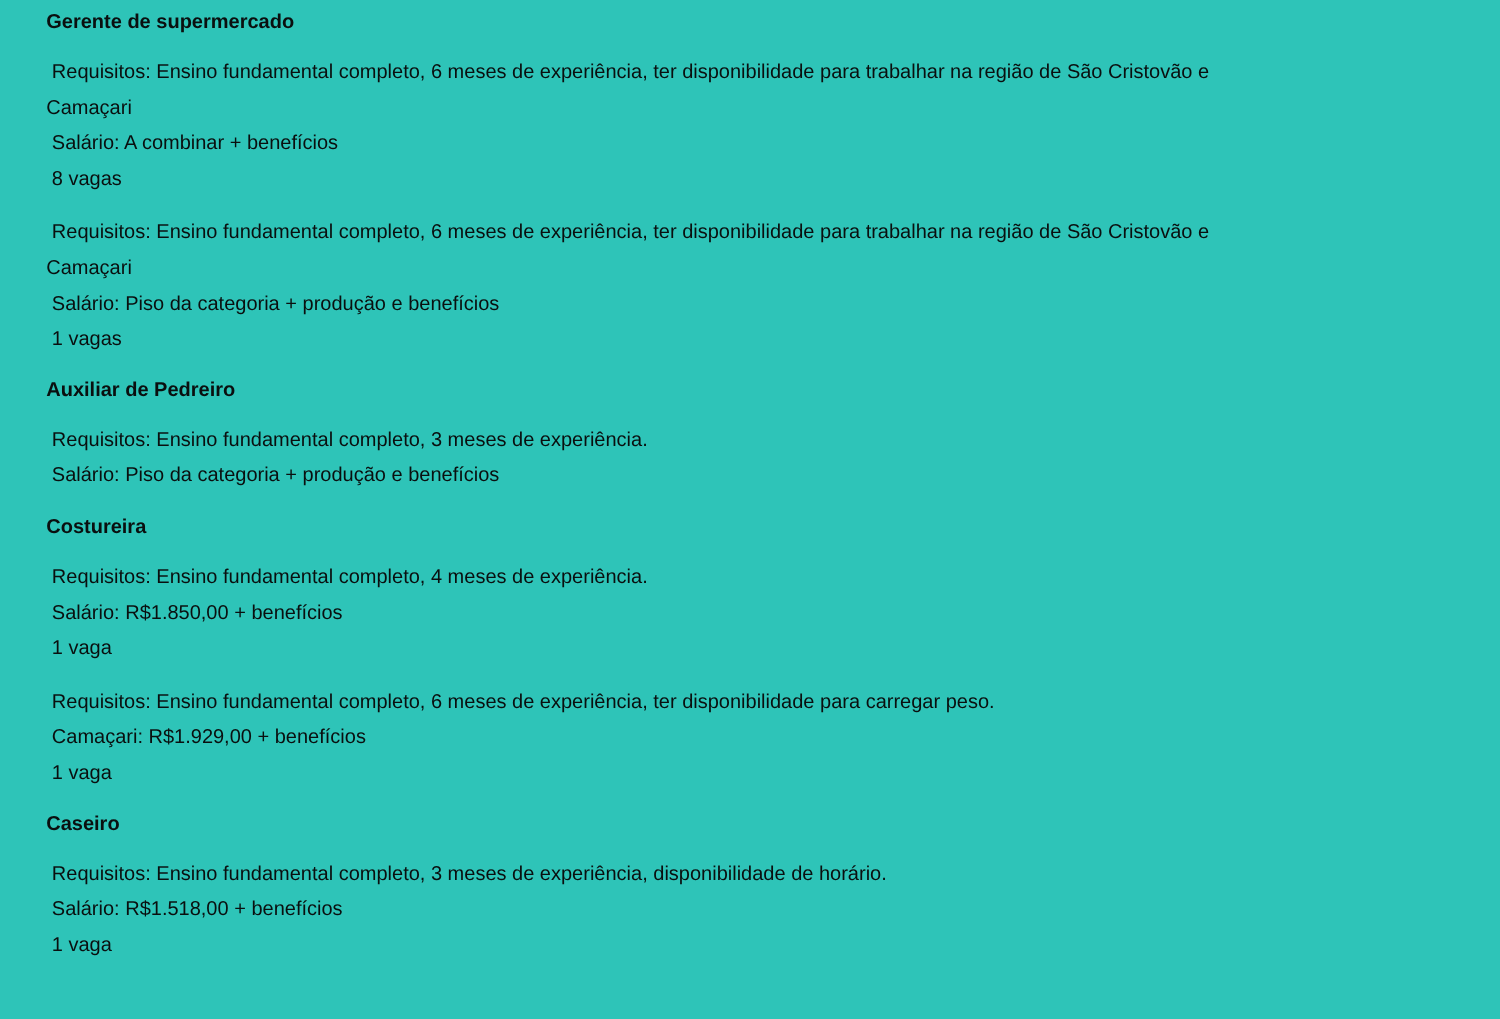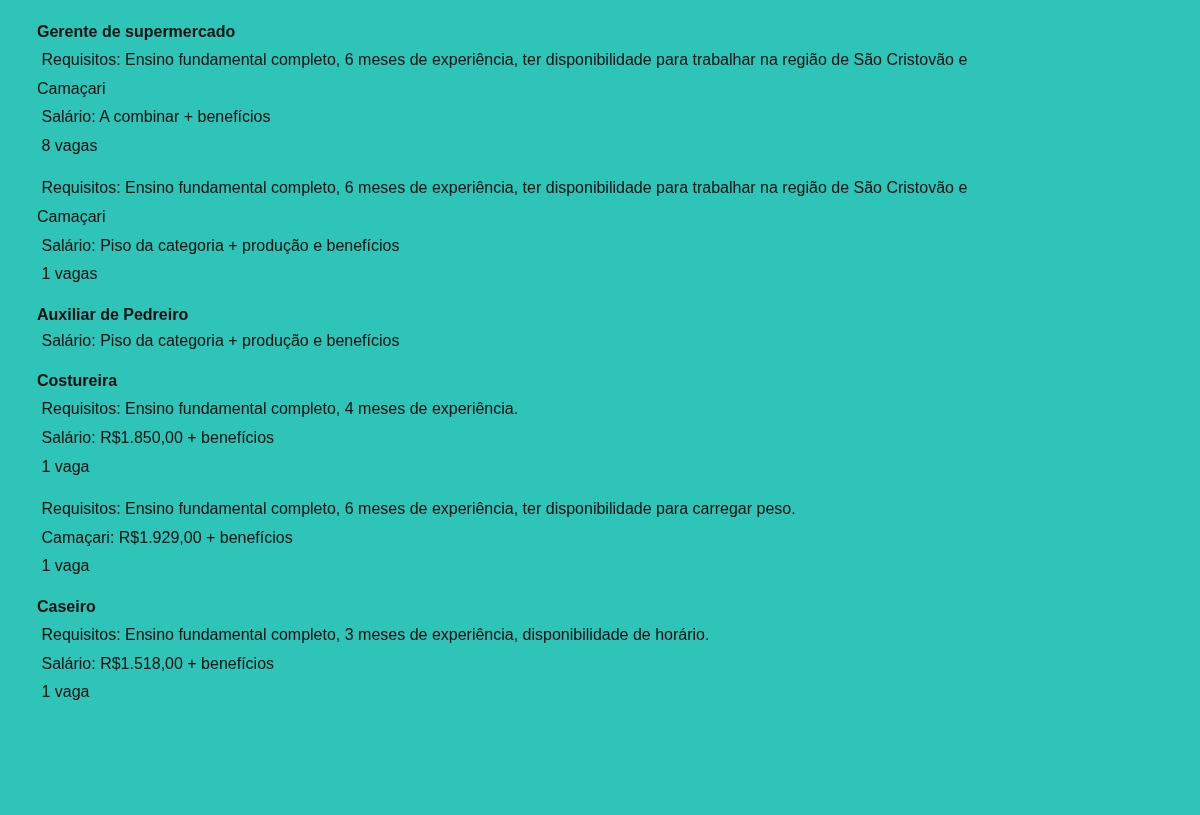--- a/index.html
+++ b/index.html
@@ -12,41 +12,41 @@
       overflow: hidden;
       background: #2ec4b8;
       color: #0a0f0f;
       font-family: "Liberation Sans", sans-serif;
       font-size: 16px;
       position: relative;
     }
     .page {
       position: absolute;
       left: 37px;
-      top: 20px;
+      top: 6px;
       width: 1000px;
     }
     .job {
       margin: 0 0 14px 0;
     }
     .job-title {
       font-weight: bold;
       line-height: 24px;
       height: 24px;
       margin: 0;
       font-size: 16px;
     }
     .line {
       line-height: 28.6px;
       white-space: pre-wrap;
       margin: 0;
     }
     .line.first {
       line-height: 28.6px;
-      margin-top: 2px;
+      margin-top: 14px;
     }
     .wrap-line {
       line-height: 28.6px;
       margin: 0;
     }
   </style>
 </head>
 <body>
 
 <div class="page">
@@ -61,20 +61,21 @@
 
   <div class="job">
     <p class="line first"> Requisitos: Ensino fundamental completo, 6 meses de experiência, ter disponibilidade para trabalhar na região de São Cristovão e</p>
     <p class="wrap-line">Camaçari</p>
     <p class="line"> Salário: Piso da categoria + produção e benefícios</p>
     <p class="line"> 1 vagas</p>
   </div>
 
   <div class="job">
     <h3 class="job-title">Auxiliar de Pedreiro</h3>
+    <p class="line first"> Requisitos: Ensino fundamental completo, 3 meses de experiência.</p>
     <p class="line"> Salário: Piso da categoria + produção e benefícios</p>
   </div>
 
   <div class="job">
     <h3 class="job-title">Costureira</h3>
     <p class="line first"> Requisitos: Ensino fundamental completo, 4 meses de experiência.</p>
     <p class="line"> Salário: R$1.850,00 + benefícios</p>
     <p class="line"> 1 vaga</p>
   </div>
 

